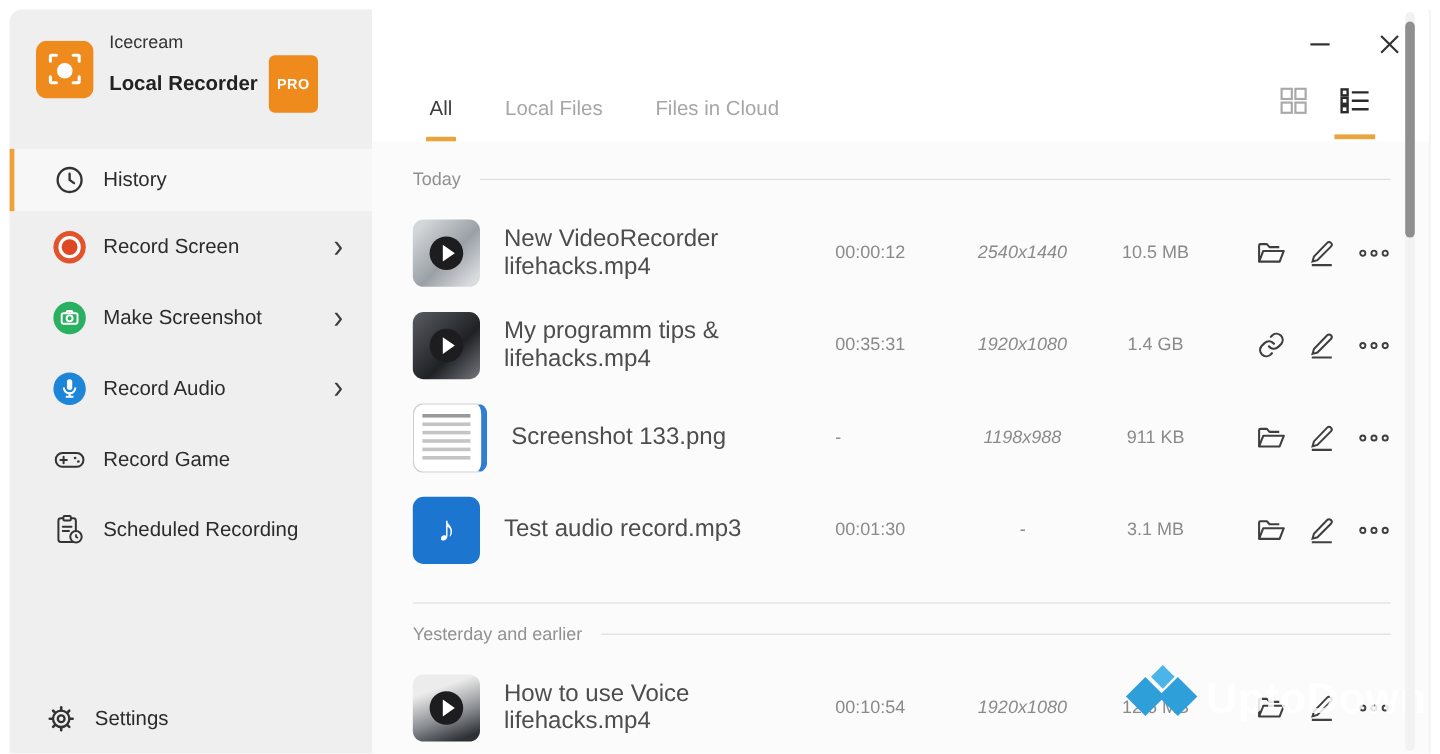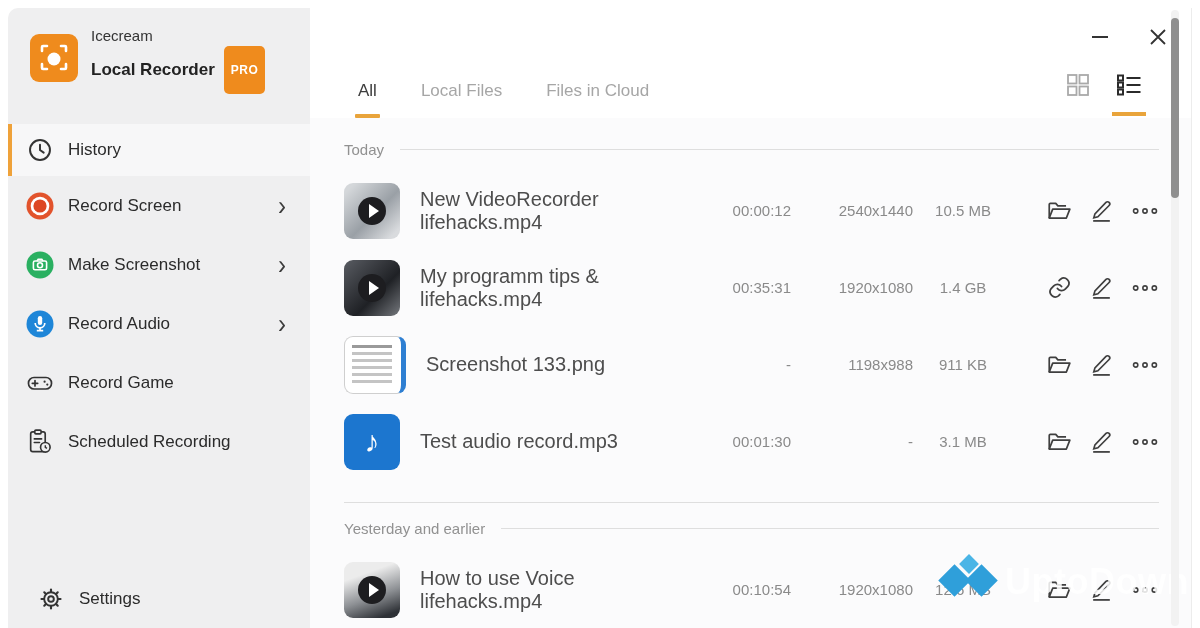--- a/index.html
+++ b/index.html
@@ -7,21 +7,21 @@
   .window{position:absolute;top:8px;left:8px;right:8px;bottom:0;display:flex;}
 
   
   .sidebar{width:302px;background:#efeff0;border-top-left-radius:10px;display:flex;flex-direction:column;flex-shrink:0;}
   .logo-row{display:flex;align-items:center;padding:18px 0 16px 22px;}
   .brand{margin-left:13px;}
   .brand-l1{font-size:15px;color:#333;line-height:20px;}
   .brand-l2{font-size:17px;font-weight:bold;color:#222;display:flex;align-items:center;gap:9px;line-height:22px;}
   .pro{background:#ef8b1d;color:#fff;font-size:12px;font-weight:bold;padding:13px 7px;border-radius:5px;letter-spacing:.5px;}
   .nav{margin-top:14px;}
-  .nav-item{height:59px;display:flex;align-items:center;padding-left:16px;position:relative;font-size:17px;color:#2b2b2b;cursor:default;}
+  .nav-item{height:59px;display:flex;align-items:center;padding-left:34px;position:relative;font-size:17px;color:#2b2b2b;cursor:default;}
   .nav-item.active{background:#f7f7f8;height:52px;}
   .nav-item.active::before{content:'';position:absolute;left:0;top:0;bottom:0;width:4px;background:#efa23a;}
   .nicon{width:31px;height:31px;margin-right:13px;display:flex;align-items:center;justify-content:center;flex-shrink:0;}
   .chev{margin-left:auto;margin-right:24px;color:#3c3c3c;font-size:24px;line-height:1;transform:scaleY(1.15);}
   .settings{margin-top:auto;height:58px;display:flex;align-items:center;padding-left:27px;font-size:17px;color:#2b2b2b;}
 
   
   .main{flex:1;position:relative;background:#fff;border-right:1px solid #ececec;}
   .topbar{height:110px;position:relative;background:#fff;}
   .tabs{position:absolute;left:48px;bottom:0;display:flex;gap:44px;}
@@ -44,22 +44,22 @@
   .t-vid1{background:linear-gradient(135deg,#d4d7da 10%,#9aa0a6 55%,#d9dbde 90%);}
   .t-vid2{background:linear-gradient(135deg,#54575d 5%,#1f2125 60%,#6a6d72 95%);}
   .t-vid5{background:linear-gradient(160deg,#ececec 25%,#8d9094 60%,#2e3136 90%);}
   .t-img{background:#fff;border:1px solid #cfcfcf;border-right:5px solid #2e7fd2;}
   .t-img::before{content:'';position:absolute;left:7px;right:9px;top:8px;height:3px;background:#9a9a9a;
      box-shadow:0 7px 0 #c4c4c4,0 14px 0 #c4c4c4,0 21px 0 #c4c4c4,0 28px 0 #c4c4c4,0 35px 0 #c4c4c4;}
   .t-audio{background:#1c76cf;display:flex;align-items:center;justify-content:center;color:#fff;font-size:30px;}
   .play{position:absolute;left:50%;top:50%;width:28px;height:28px;margin:-14px 0 0 -14px;background:#1d1d20;border-radius:50%;}
   .play::after{content:'';position:absolute;left:11px;top:7px;border-left:10px solid #fff;border-top:7px solid transparent;border-bottom:7px solid transparent;}
   .fname{flex:1;font-size:20px;color:#4d4d4d;padding-right:8px;}
-  .fdur{width:95px;text-align:right;font-size:15px;color:#8a8a8a;}
-  .fres{width:122px;text-align:right;font-size:15px;color:#8a8a8a;}
+  .fdur{width:95px;text-align:left;font-size:15px;color:#8a8a8a;}
+  .fres{width:122px;text-align:center;font-size:15px;color:#8a8a8a;font-style:italic;}
   .fsize{width:100px;text-align:center;font-size:15px;color:#8a8a8a;}
   .facts{width:146px;display:flex;align-items:center;justify-content:flex-end;gap:17px;}
   .act{display:flex;align-items:center;justify-content:center;cursor:pointer;}
 
   
   .sb-track{position:absolute;top:2px;bottom:2px;right:12px;width:8px;background:#f2f2f2;border-radius:4px;}
   .sb-thumb{position:absolute;top:10px;right:12px;width:8px;height:180px;background:#8f8f8f;border-radius:4px;}
 
   
   .watermark{position:absolute;right:2px;top:437px;display:flex;align-items:center;gap:4px;pointer-events:none;}

